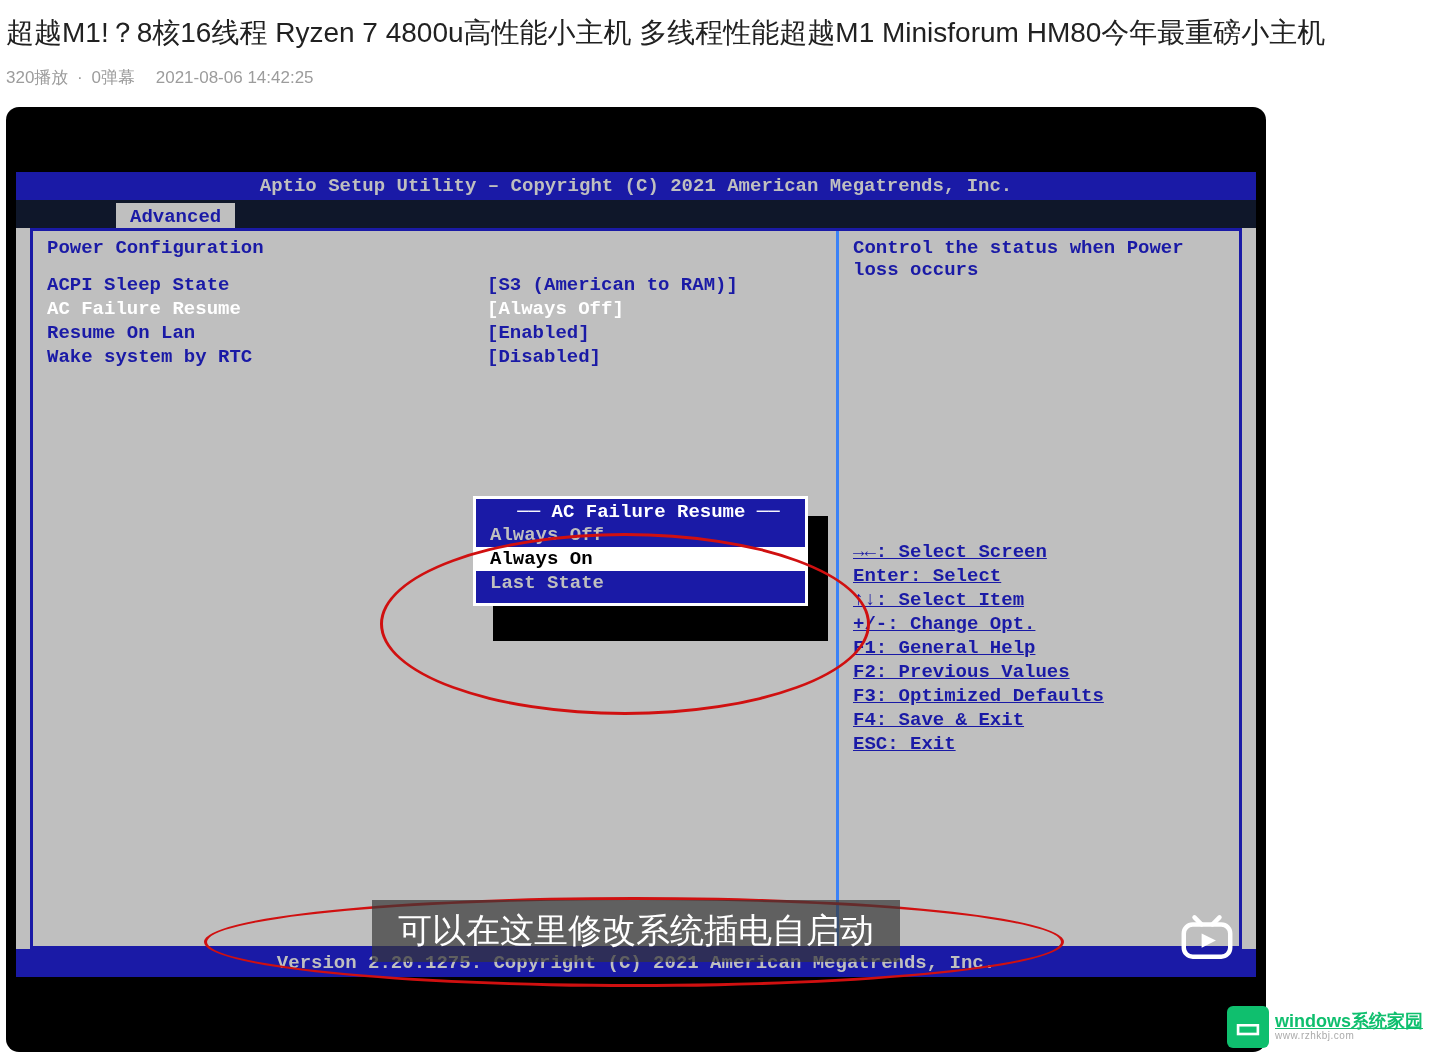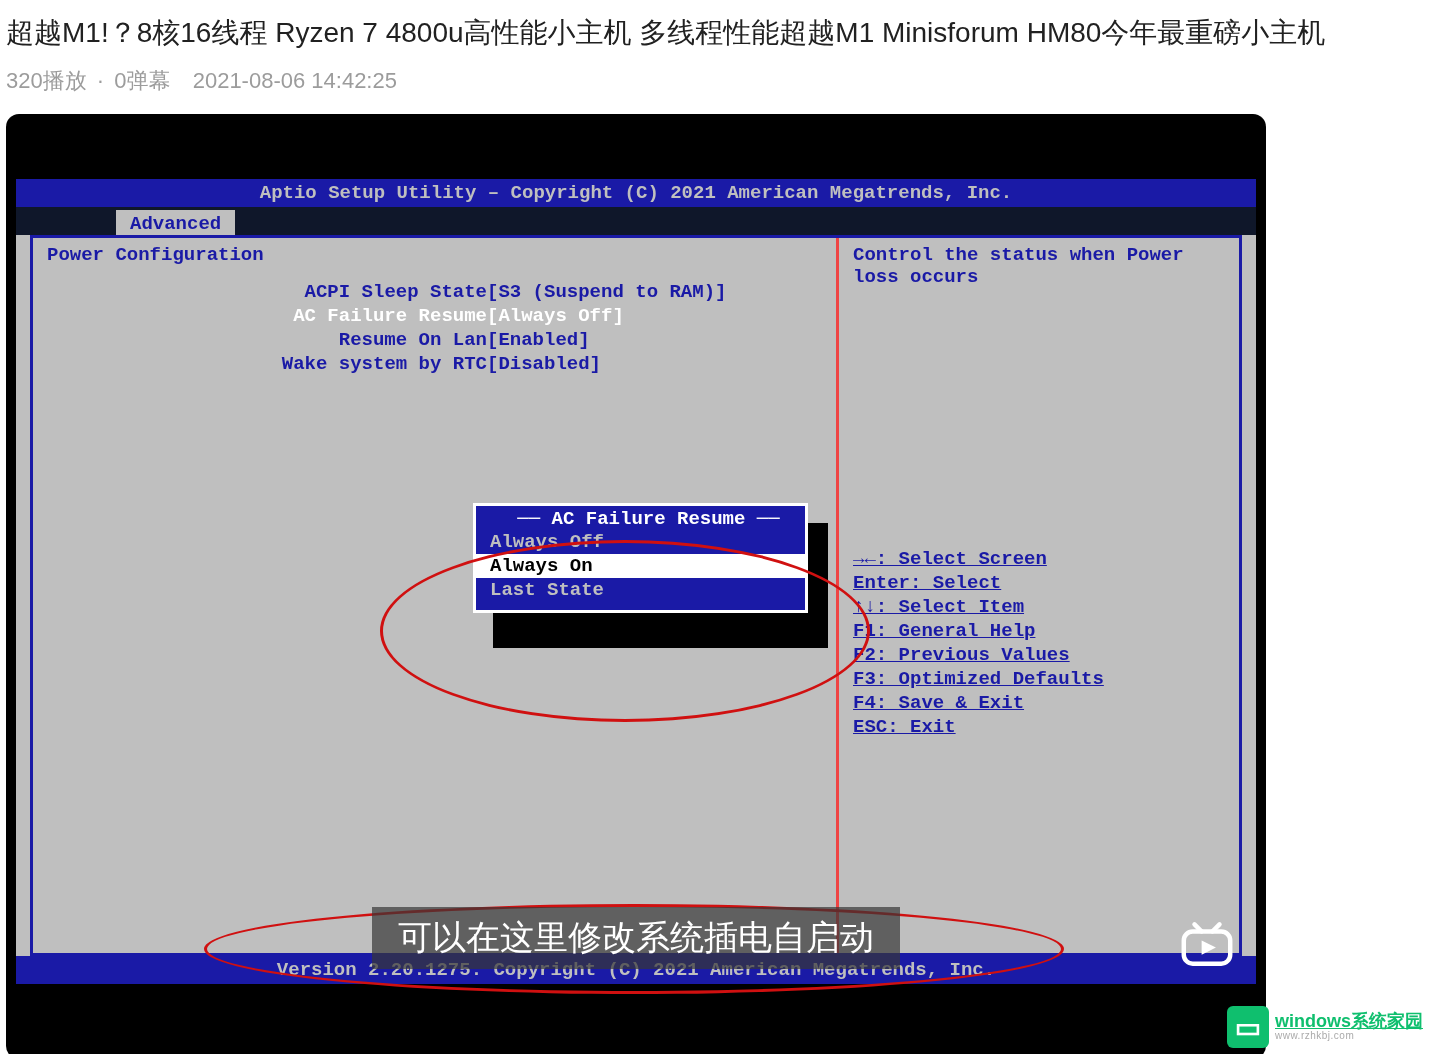--- a/index.html
+++ b/index.html
@@ -1,37 +1,37 @@
 <!DOCTYPE html>
 <html><head>
 <meta charset="utf-8">
 <style>
   * { box-sizing: border-box; margin: 0; padding: 0; }
   html, body { width: 1431px; height: 1054px; background: #fff; font-family: Arial, "Microsoft YaHei", sans-serif; overflow: hidden; }
 
   .page { width: 100%; height: 100%; position: relative; padding: 8px 0 0 6px; }
 
   .video-title { font-size: 28px; color: #212121; margin: 6px 0 14px 0; font-weight: 400; }
-  .video-meta { font-size: 22px; color: #9c9c9c; margin-bottom: 18px; }
+  .video-meta { font-size: 17px; color: #9c9c9c; margin-bottom: 18px; }
   .video-meta span { margin-right: 4px; }
   .video-meta .time { margin-left: 12px; }
 
   .player { position: relative; width: 1260px; height: 945px; background: #000; border-radius: 13px; }
 
   
   .bios { position: absolute; left: 10px; right: 10px; top: 65px; bottom: 75px; background: #bfbfbf; color: #1a1aa6; font-family: "Courier New", monospace; font-size: 19px; font-weight: bold; }
   .bios-header { height: 28px; line-height: 28px; text-align: center; background: #1a1aa6; color: #bfbfbf; }
   .bios-tabs { height: 28px; background: #0f172a; display: flex; align-items: flex-end; padding-left: 100px; }
   .bios-tab { background: #bfbfbf; color: #1a1aa6; padding: 3px 14px 0 14px; }
   .bios-body { border: 3px solid #1a1aa6; display: flex; height: calc(100% - 28px - 28px - 28px); margin: 0 14px; }
-  .bios-left { flex: 1; padding: 6px 14px; border-right: 3px solid #ef4444; position: relative; }
+  .bios-left { flex: 1; padding: 6px 14px; border-right: 3px solid #3b82f6; position: relative; }
   .bios-right { width: 400px; padding: 6px 14px; }
   .section-title { color: #1a1aa6; margin-bottom: 14px; }
   .opt-row { display: flex; height: 24px; align-items: center; }
-  .opt-row .lbl { width: 440px; text-align: right; }
+  .opt-row .lbl { width: 440px; }
   .opt-row .val { }
   .blue-txt { color: #1a1aa6; }
   .white-txt { color: #fff; }
   .bios-footer { height: 28px; line-height: 28px; text-align: center; background: #1a1aa6; color: #bfbfbf; margin: 0; }
   .help-block { margin-top: 260px; text-decoration: underline; }
   .help-line { color: #1a1aa6; height: 24px; }
   .desc-text { color: #1a1aa6; }
 
   
   .popup-shadow { position: absolute; left: 460px; top: 285px; width: 335px; height: 125px; background: #000; }
@@ -77,21 +77,21 @@
       <div class="bios-header">Aptio Setup Utility – Copyright (C) 2021 American Megatrends, Inc.</div>
       <div class="bios-tabs">
         <div class="bios-tab">Advanced</div>
       </div>
       <div class="bios-body">
         <div class="bios-left">
           <div class="section-title">Power Configuration</div>
           <div id="opts">
               <div class="opt-row">
                 <span class="lbl blue-txt">ACPI Sleep State</span>
-                <span class="val blue-txt">[S3 (Suspend to RAM)]</span>
+                <span class="val blue-txt">[S3 (American to RAM)]</span>
               </div>
               <div class="opt-row">
                 <span class="lbl white-txt">AC Failure Resume</span>
                 <span class="val white-txt">[Always Off]</span>
               </div>
               <div class="opt-row">
                 <span class="lbl blue-txt">Resume On Lan</span>
                 <span class="val blue-txt">[Enabled]</span>
               </div>
               <div class="opt-row">
@@ -109,20 +109,21 @@
                 <div class="popup-item">Last State</div>
               </div>
           </div>
         </div>
         <div class="bios-right">
           <div class="desc-text">Control the status when Power loss occurs</div>
           <div class="help-block" id="help-block">
               <div class="help-line">→←: Select Screen</div>
               <div class="help-line">Enter: Select</div>
               <div class="help-line">↑↓: Select Item</div>
+              <div class="help-line">+/-: Change Opt.</div>
               <div class="help-line">F1: General Help</div>
               <div class="help-line">F2: Previous Values</div>
               <div class="help-line">F3: Optimized Defaults</div>
               <div class="help-line">F4: Save &amp; Exit</div>
               <div class="help-line">ESC: Exit</div>
             </div>
         </div>
       </div>
       <div class="bios-footer">Version 2.20.1275. Copyright (C) 2021 American Megatrends, Inc.</div>
     </div>

